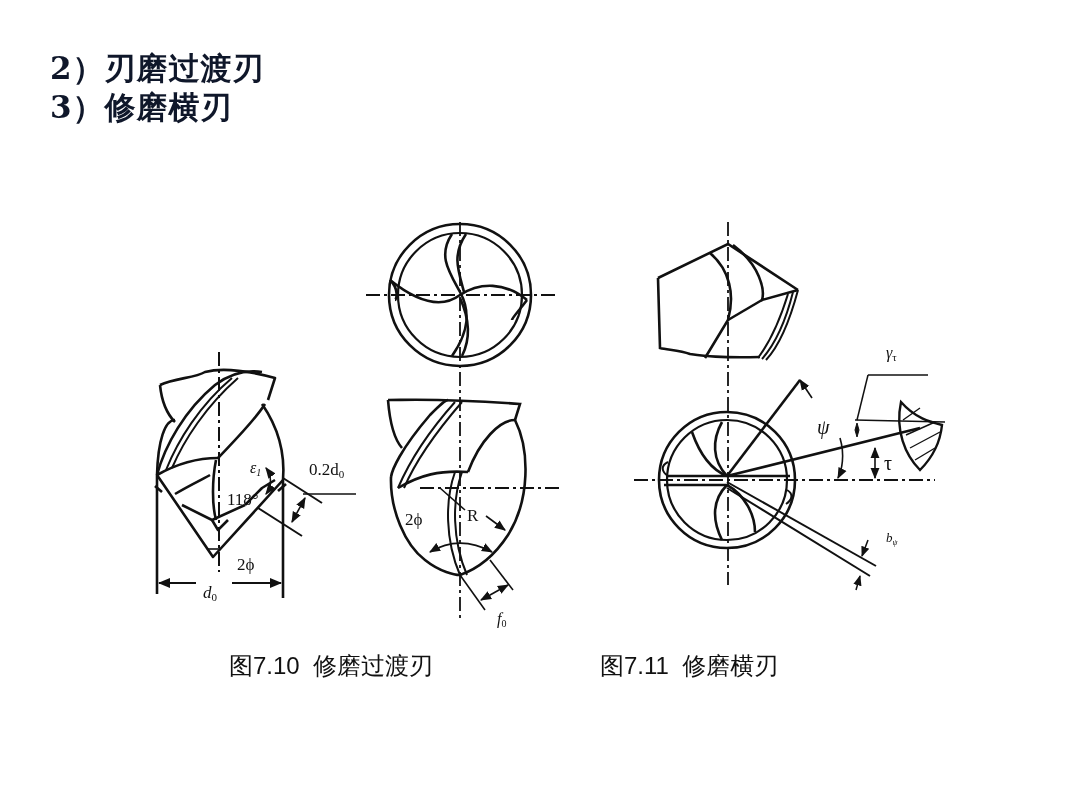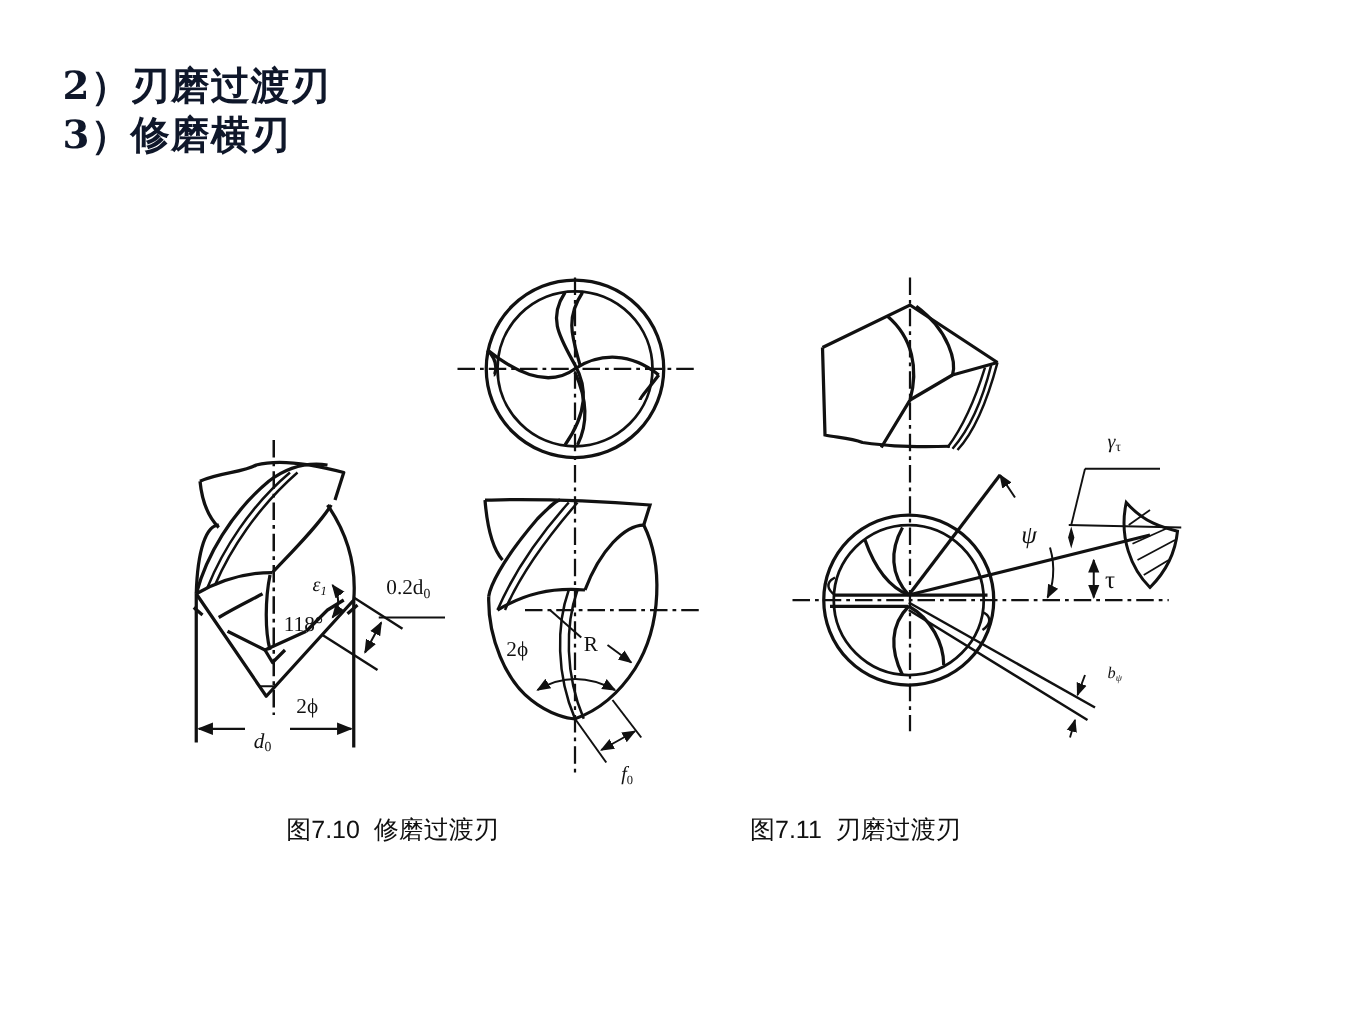--- a/index.html
+++ b/index.html
@@ -1,21 +1,21 @@
 <!DOCTYPE html>
 <html><head>
 <meta charset="utf-8">
 <style>
   html, body { margin:0; padding:0; background:#ffffff; }
   body { width:1080px; height:810px; position:relative; overflow:hidden; font-family:"DejaVu Serif", serif; }
   .heading { position:absolute; left:50px; font-family:"DejaVu Serif", serif; font-weight:bold; font-size:31px; color:#0f172a; letter-spacing:1px; }
   #h1 { top:48px; }
   #h2 { top:87px; }
   svg.fig { position:absolute; left:0; top:0; }
-  .caption { position:absolute; top:650px; font-family:"Liberation Sans", sans-serif; font-size:20px; color:#111; white-space:pre; }
+  .caption { position:absolute; top:650px; font-family:"Liberation Sans", sans-serif; font-size:24px; color:#111; white-space:pre; }
   #cap1 { left:229px; }
   #cap2 { left:600px; }
   .lbl { font-family:"Liberation Serif", serif; fill:#111; }
 </style>
 </head>
 <body>
 
 <div class="heading" id="h1">
   <span>2）</span><span>刃磨过渡刃</span>
 </div>
@@ -161,13 +161,13 @@
     <line x1="910" y1="448" x2="940" y2="432" stroke-width="1.4"></line>
     <line x1="915" y1="460" x2="935" y2="448" stroke-width="1.4"></line>
   </g>
   <text class="lbl" x="886" y="358" font-size="16" font-style="italic"><tspan>γ</tspan><tspan font-size="11" dy="3" font-style="normal">τ</tspan></text>
   <text class="lbl" x="817" y="434" font-size="20" font-style="italic">ψ</text>
   <text class="lbl" x="884" y="470" font-size="20">τ</text>
   <text class="lbl" x="886" y="542" font-size="13" font-style="italic"><tspan>b</tspan><tspan font-size="8" dy="3">ψ</tspan></text>
 </svg>
 
 <div class="caption" id="cap1">图7.10  修磨过渡刃</div>
-<div class="caption" id="cap2">图7.11  刃磨过渡刃</div>
+<div class="caption" id="cap2">图7.11  修磨横刃</div>
 
 </body></html>

